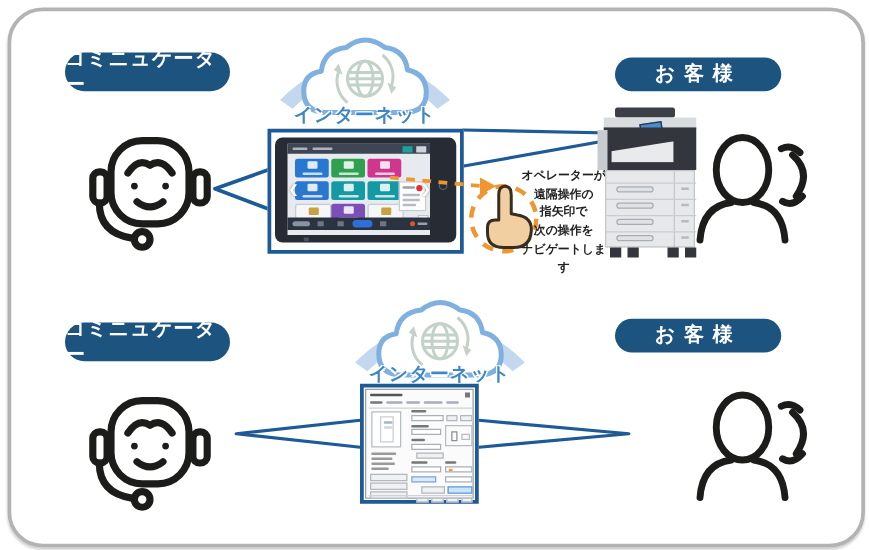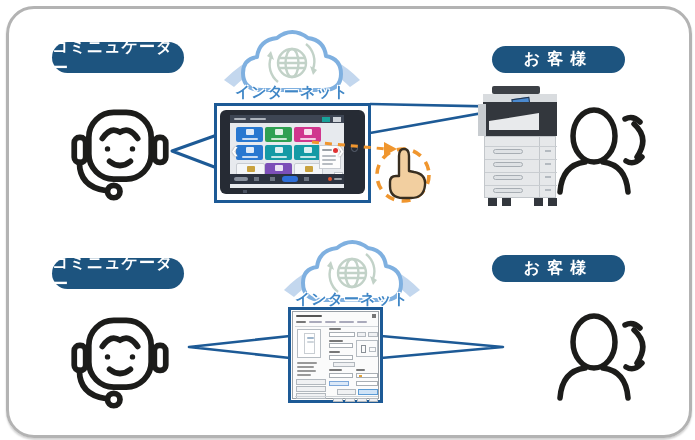--- a/index.html
+++ b/index.html
@@ -172,20 +172,25 @@
 
   <svg class="abs" style="left:300px;top:128px;" width="110" height="40">
     <line x1="12" y1="14" x2="86" y2="21" stroke="#f0962e" stroke-width="3" stroke-dasharray="7 6"></line>
     <polygon points="84,14 97,21 84,28" fill="#f0962e"></polygon>
   </svg>
   <svg class="abs" style="left:370px;top:140px;" width="70" height="70" viewBox="0 0 70 70">
     <circle cx="33" cy="35" r="26" fill="none" stroke="#f0962e" stroke-width="3.6" stroke-dasharray="9 7.5"></circle>
     <path d="M28,34 L28,14 Q28,7 33,7 Q38,7 38,14 L38,29 L43,30 Q55,32 54,43 Q53,56 40,56 L32,56 Q19,56 19,44 L19,40 Q19,34 25,34 Z" fill="#f2cfa0" stroke="#382e20" stroke-width="2.4" stroke-linejoin="round" transform="translate(1,2)"></path>
   </svg>
 
+  <div class="abs note" style="left:413px;top:134px;width:76px;">オペレーターが
+遠隔操作の
+指矢印で
+次の操作を
+ナビゲートします</div>
 
   <div class="abs" style="left:478px;top:86px;width:84px;height:122px;">
     <div class="abs" style="left:14px;top:0;width:48px;height:8px;background:#3c4046;border-radius:2px;"></div>
     <div class="abs" style="left:5px;top:8px;width:74px;height:8px;background:#d9dcdf;border-bottom:1px solid #a9aeb4;"></div>
     <div class="abs" style="left:34px;top:12px;width:18px;height:10px;background:#4b8ad0;border:1px solid #25364d;transform:rotate(-8deg);box-sizing:border-box;"></div>
     <div class="abs" style="left:5px;top:16px;width:74px;height:34px;background:#33373d;"></div>
     <div class="abs" style="left:11px;top:24px;width:50px;height:20px;background:#e8eaec;clip-path:polygon(0 55%,100% 15%,100% 100%,0 100%);"></div>
     <div class="abs" style="left:0;top:18px;width:8px;height:32px;background:#c8ccd0;"></div>
     <div class="abs" style="left:6px;top:50px;width:72px;height:62px;background:#e6e8ea;border:1px solid #c3c7cb;box-sizing:border-box;">
       <div class="abs" style="left:54px;top:0;width:1px;height:62px;background:#c3c7cb;"></div>

